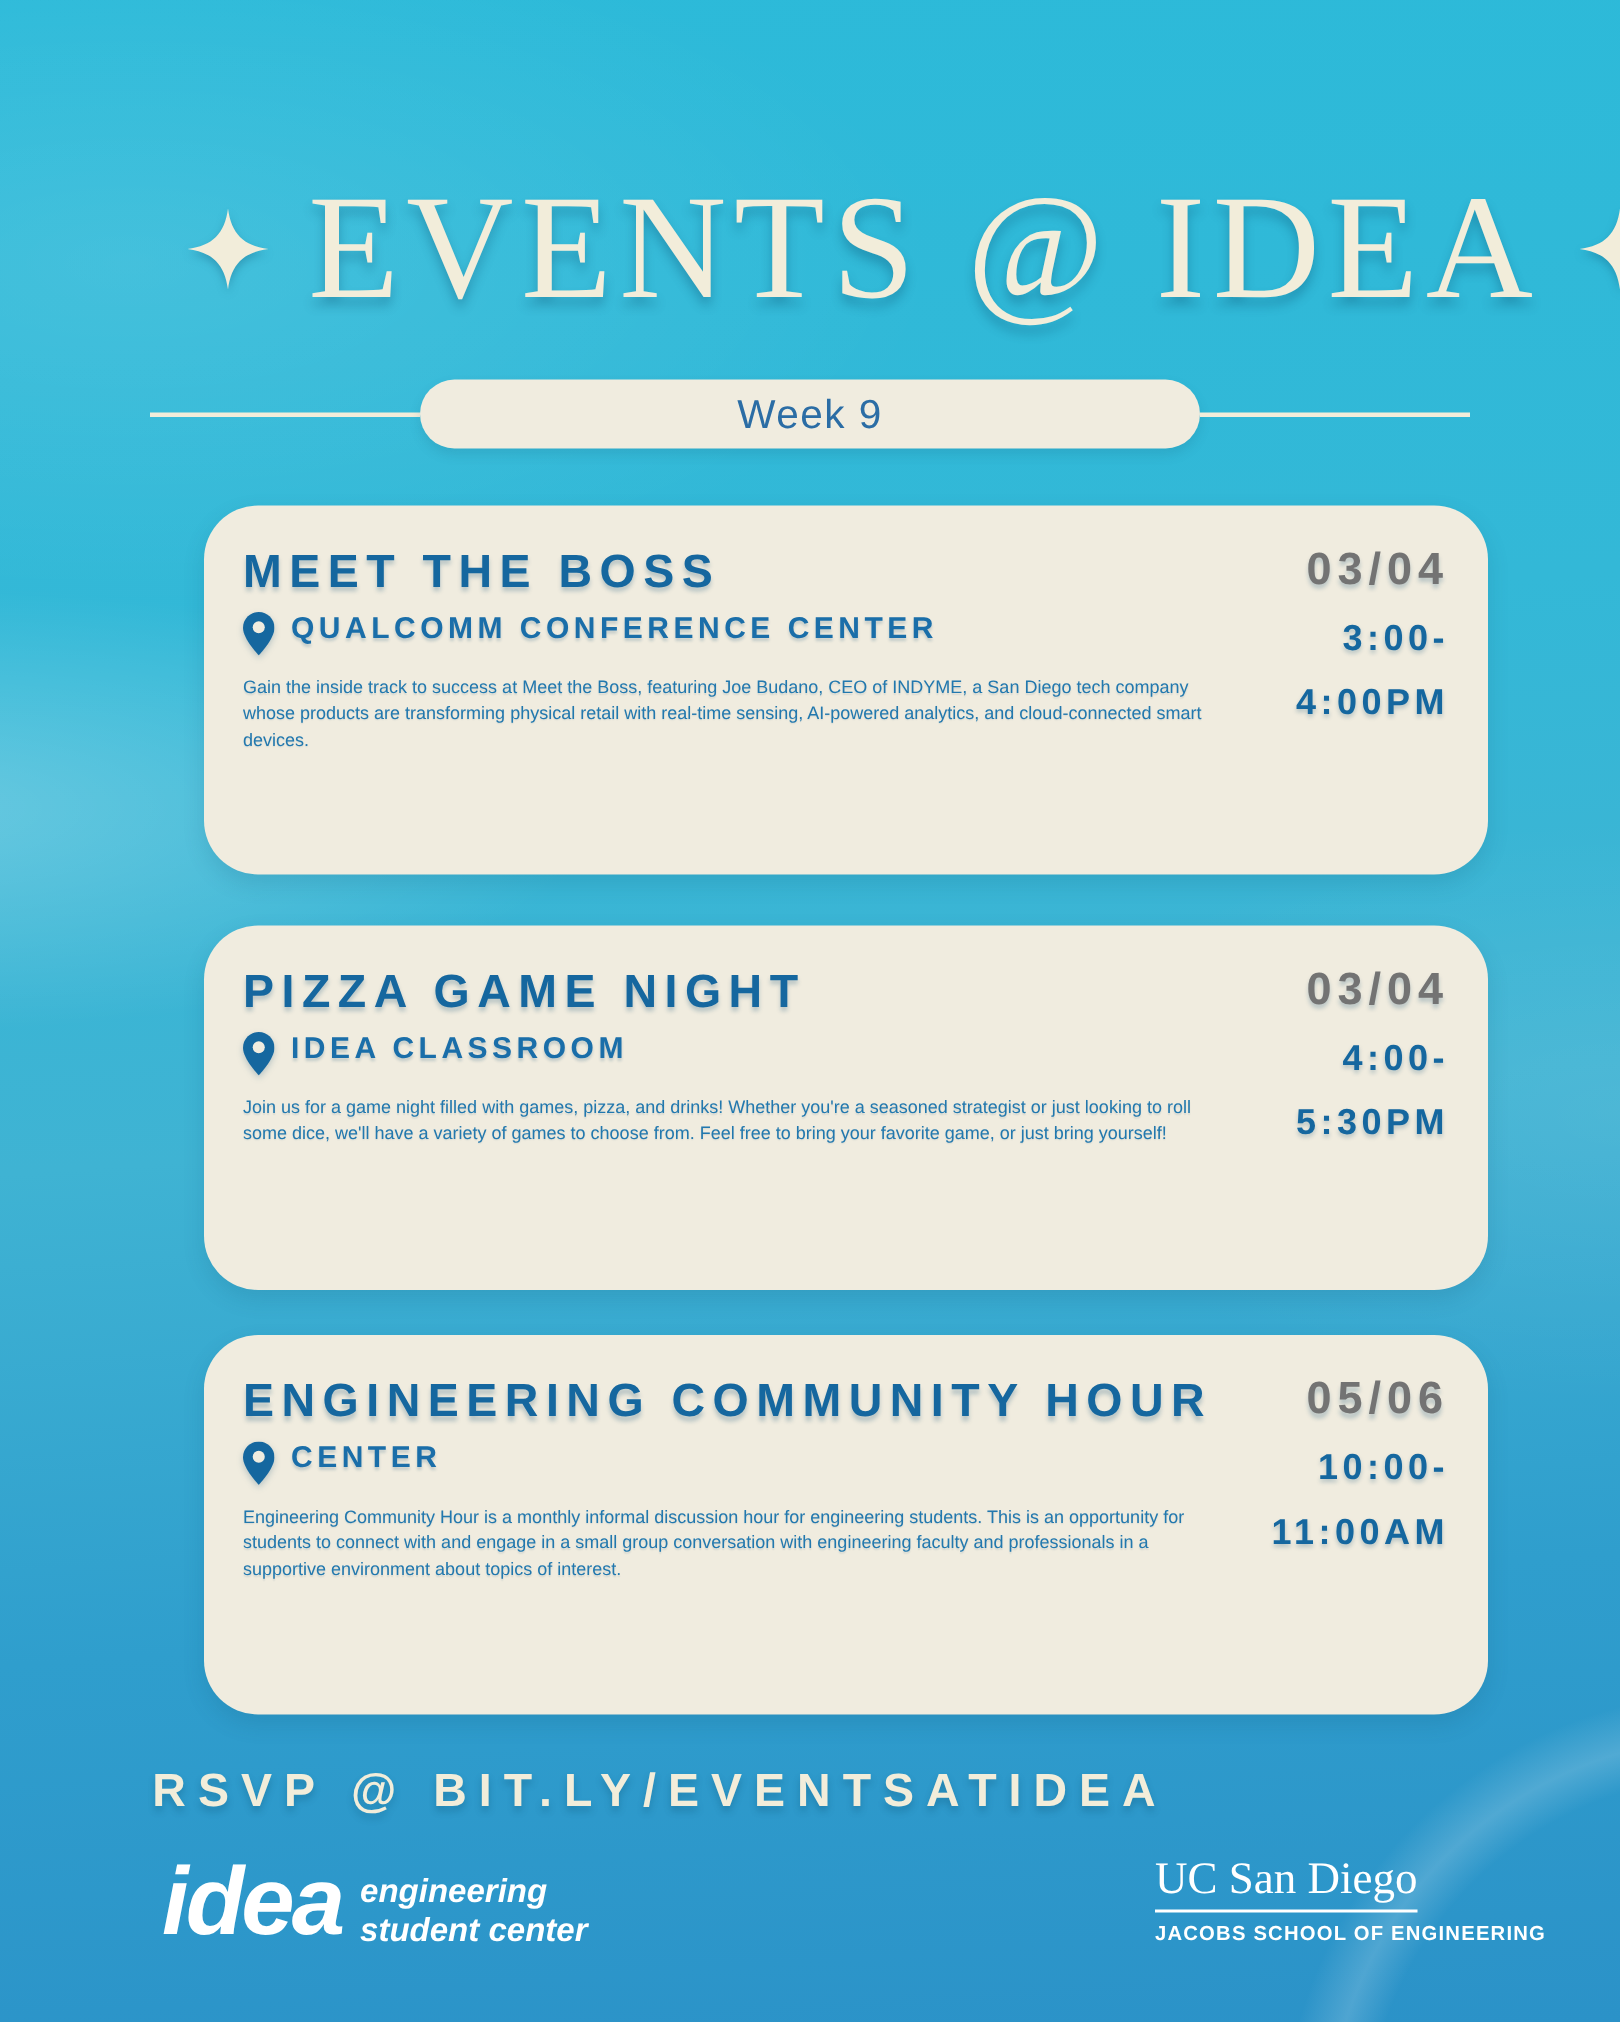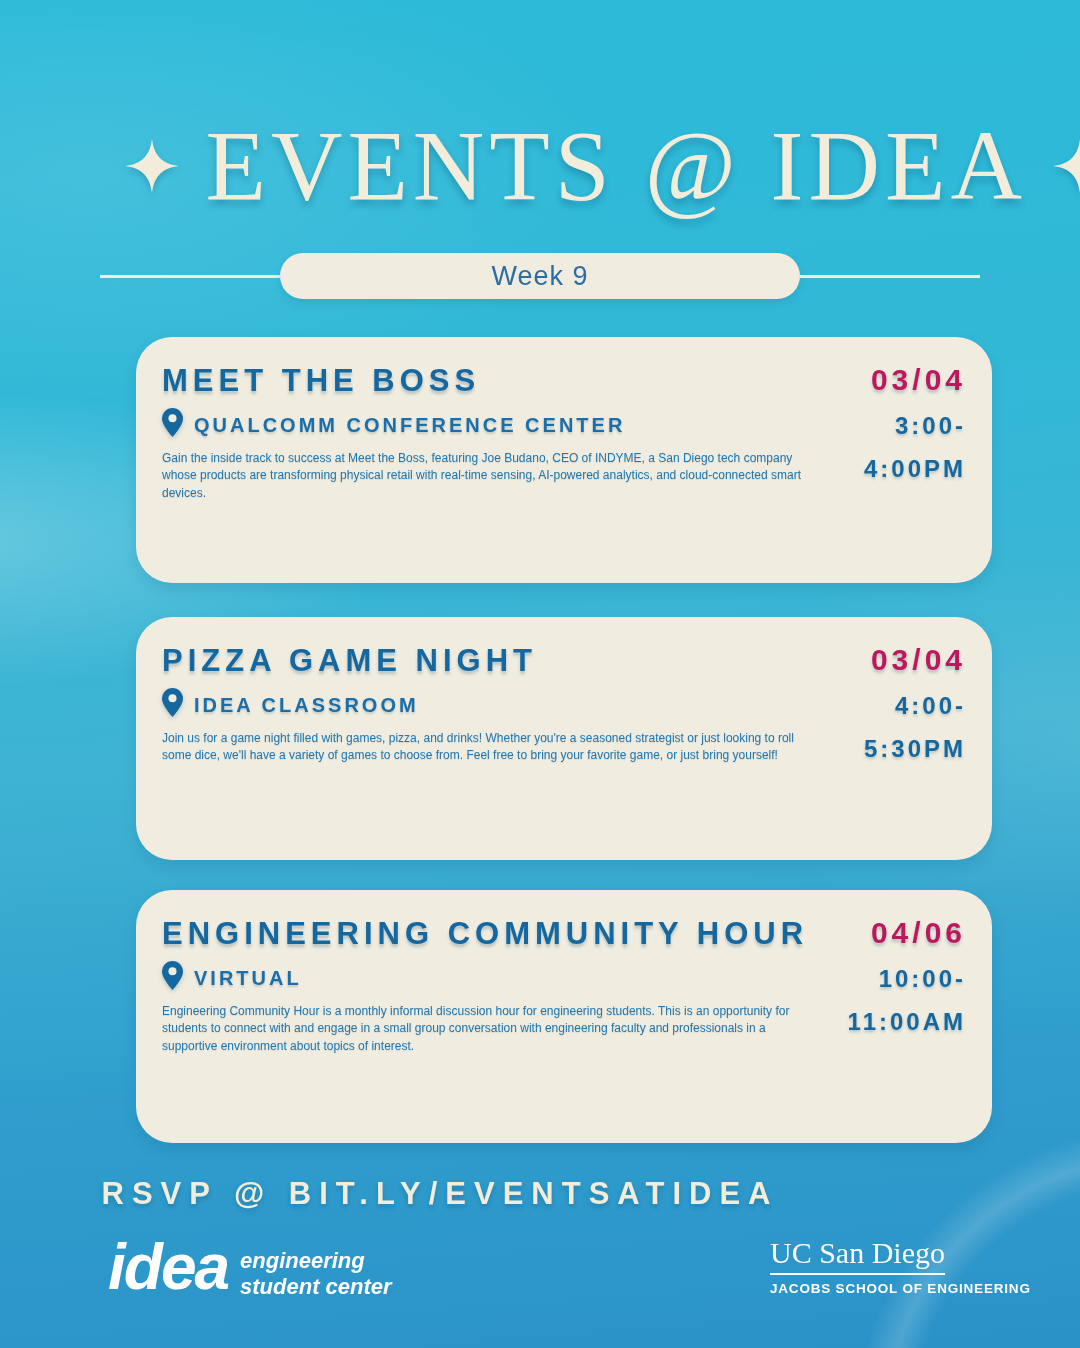--- a/index.html
+++ b/index.html
@@ -44,32 +44,32 @@
   }
   .card-1{top:337px;min-height:246px;}
   .card-2{top:617px;min-height:243px;}
   .card-3{top:890px;min-height:253px;}
   .card-left{flex:1 1 auto;max-width:672px;}
   .card-right{flex:0 0 148px;text-align:right;}
   .event-title{
     margin:0;font-size:31px;font-weight:bold;color:#15679f;
     letter-spacing:5px;text-shadow:0 3px 3px rgba(13,74,115,0.25);white-space:nowrap;
   }
-  .location-row{display:flex;align-items:flex-end;gap:11px;margin-top:9px;}
+  .location-row{display:flex;align-items:flex-start;gap:11px;margin-top:9px;}
   .location-row span{
     font-size:20px;font-weight:bold;color:#1a6ea9;letter-spacing:3px;
     text-shadow:0 2px 2px rgba(13,74,115,0.2);
   }
   .pin{flex:0 0 auto;filter:drop-shadow(0 2px 2px rgba(13,74,115,0.25));}
   .desc{
     margin:13px 0 0 0;font-size:12px;line-height:1.45;color:#2278ae;
     text-shadow:0 1px 1px rgba(13,74,115,0.12);
   }
   .event-date{
-    font-size:30px;font-weight:bold;color:#be185d;letter-spacing:4px;
+    font-size:30px;font-weight:bold;color:#737373;letter-spacing:4px;
     text-shadow:0 3px 3px rgba(13,74,115,0.25);
   }
   .event-time{
     font-size:24px;font-weight:bold;color:#15679f;letter-spacing:3px;
     margin-top:15px;text-shadow:0 2px 3px rgba(13,74,115,0.25);
   }
   
   .rsvp-line{
     position:absolute;top:1176px;left:0;width:880px;text-align:center;
     font-size:31px;font-weight:bold;color:#f2edda;letter-spacing:8px;
@@ -155,26 +155,26 @@
   </section>
 
   <section class="card card-3">
     <div class="card-left">
       <h2 class="event-title">ENGINEERING COMMUNITY HOUR</h2>
       <div class="location-row">
         <svg class="pin" viewBox="0 0 24 33" width="21" height="29" aria-hidden="true">
           <path d="M12 0C5.37 0 0 5.37 0 12c0 8.6 12 21 12 21s12-12.4 12-21C24 5.37 18.63 0 12 0z" fill="#15679f"></path>
           <circle cx="12" cy="11.6" r="4.6" fill="#f0ecdf"></circle>
         </svg>
-        <span>VIRTUAL</span>
+        <span>CENTER</span>
       </div>
       <p class="desc">Engineering Community Hour is a monthly informal discussion hour for engineering students. This is an opportunity for students to connect with and engage in a small group conversation with engineering faculty and professionals in a supportive environment about topics of interest.</p>
     </div>
     <div class="card-right">
-      <div class="event-date">04/06</div>
+      <div class="event-date">05/06</div>
       <div class="event-time">10:00-</div>
       <div class="event-time">11:00AM</div>
     </div>
   </section>
 
   <div class="rsvp-line">RSVP @ BIT.LY/EVENTSATIDEA</div>
 
   <div class="idea-logo">
     <span class="idea-word">idea</span>
     <span class="idea-sub">

